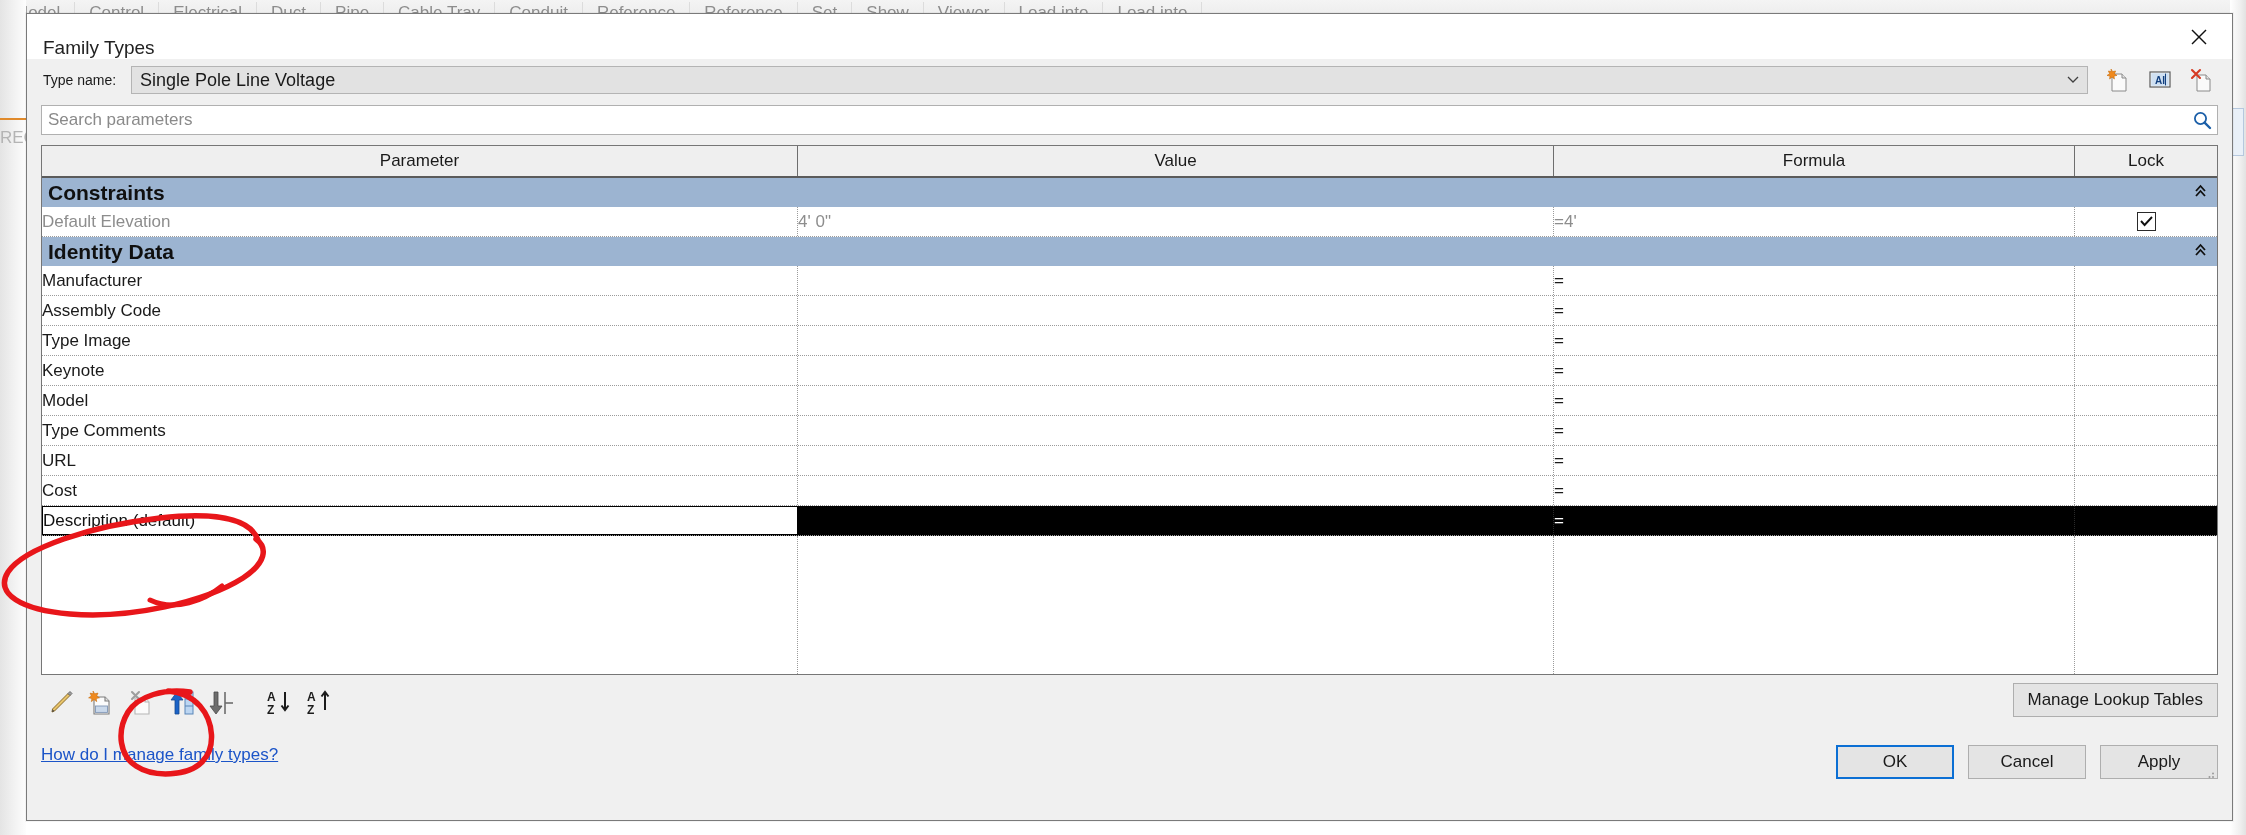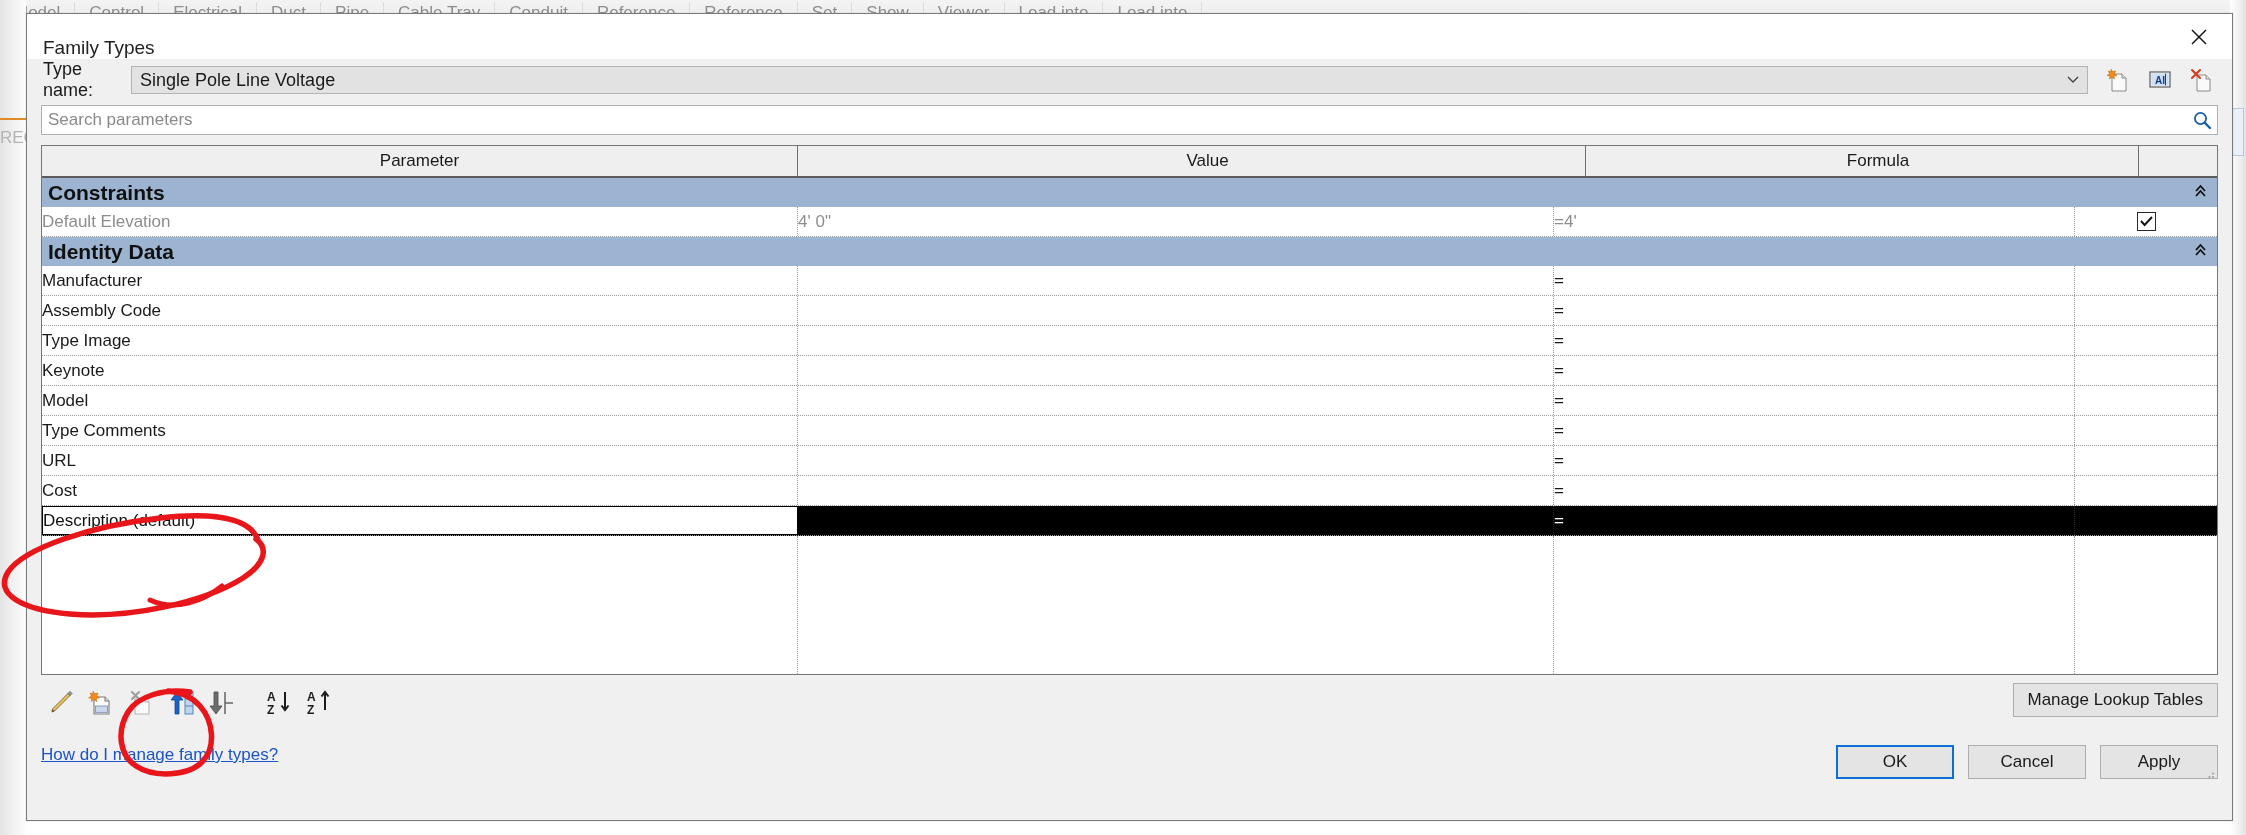--- a/index.html
+++ b/index.html
@@ -126,21 +126,21 @@
 
   
   .typename-row {
     height: 42px;
     display: flex;
     align-items: center;
     padding: 0 0 0 16px;
     box-sizing: border-box;
   }
   .typename-label {
-    font-size: 18px;
+    font-size: 14px;
     color: #1a1a1a;
     width: 88px;
     flex: none;
   }
   .typename-combo {
     position: relative;
     height: 28px;
     flex: 1 1 auto;
     background: #e2e2e2;
     border: 1px solid #b4b4b4;
@@ -217,21 +217,20 @@
   }
   .col-param  { width: 756px; flex: none; box-sizing: border-box; }
   .col-value  { width: 756px; flex: none; box-sizing: border-box; }
   .col-formula{ width: 521px; flex: none; box-sizing: border-box; }
   .col-lock   { width: 142px; flex: none; box-sizing: border-box; }
 
   .header-row {
     height: 32px;
     background: #efefef;
     border-bottom: 2px solid #5b5b5b;
-    gap: 32px;
   }
   .header-row > div {
     display: flex;
     align-items: center;
     justify-content: center;
     font-size: 17px;
     color: #1a1a1a;
     border-right: 1px solid #6e6e6e;
     height: 100%;
   }

